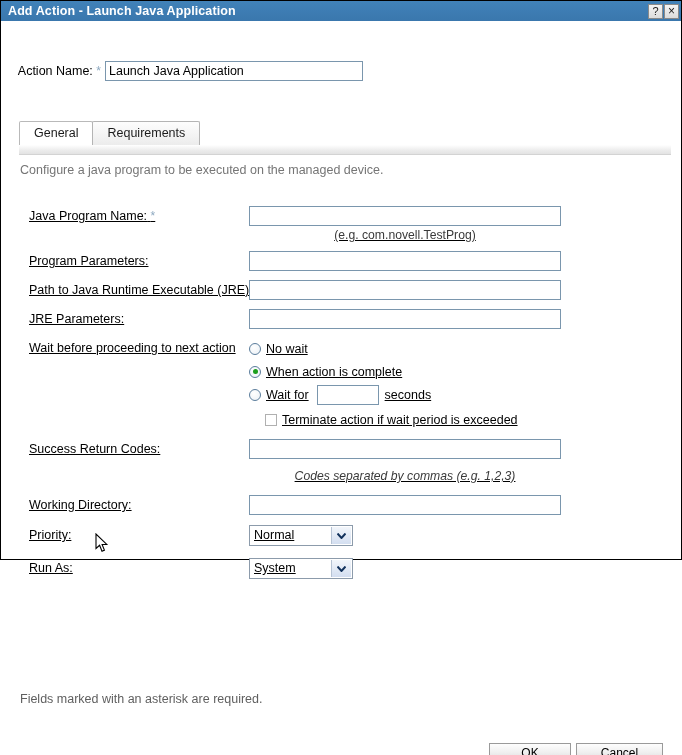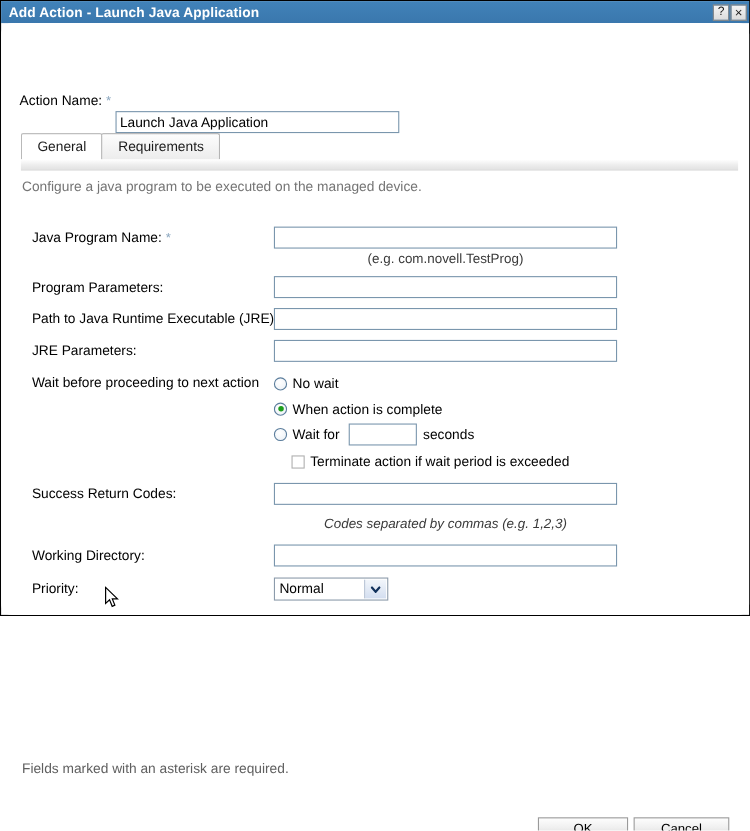--- a/index.html
+++ b/index.html
@@ -99,21 +99,20 @@
     font-family: "Liberation Sans", sans-serif;
     font-size: 12.5px;
     color: #000000;
     padding: 1px 3px;
     height: 20px;
     outline: none;
   }
   #action-name-input {
     width: 258px;
     margin-left: 2px;
-    margin-top: 40px;
   }
   
   .tabstrip {
     position: absolute;
     left: 18px; top: 100px;
     display: flex;
     align-items: flex-end;
     z-index: 3;
   }
   .tab {
@@ -157,20 +156,21 @@
   
   .form {
     position: absolute;
     left: 0; top: 185px;
     width: 682px;
   }
   .form-row {
     display: flex;
     align-items: flex-start;
     margin-bottom: 9px;
+    text-decoration: underline;
   }
   .form-label {
     width: 248px;
     box-sizing: border-box;
     padding-left: 28px;
     font-size: 12.5px;
     line-height: 20px;
     white-space: nowrap;
     color: #000000;
   }
@@ -427,20 +427,33 @@
             <span>Normal</span>
             <span class="select-arrow">
               <svg width="9" height="6" viewBox="0 0 9 6">
                   <path d="M0.5 0.5 L4.5 5 L8.5 0.5" fill="none" stroke="#12325c" stroke-width="2"></path>
                 </svg>
             </span>
           </div>
         </div>
       </div>
 
+      <div class="form-row" style="margin-top:12px;">
+        <div class="form-label">Run As:</div>
+        <div class="form-field">
+          <div class="select">
+            <span>System</span>
+            <span class="select-arrow">
+              <svg width="9" height="6" viewBox="0 0 9 6">
+                  <path d="M0.5 0.5 L4.5 5 L8.5 0.5" fill="none" stroke="#12325c" stroke-width="2"></path>
+                </svg>
+            </span>
+          </div>
+        </div>
+      </div>
 
     </div>
 
     <div class="footer-note">Fields marked with an asterisk are required.</div>
 
     <div class="footer-buttons">
       <button class="btn">OK</button>
       <button class="btn cancel">Cancel</button>
     </div>
 

